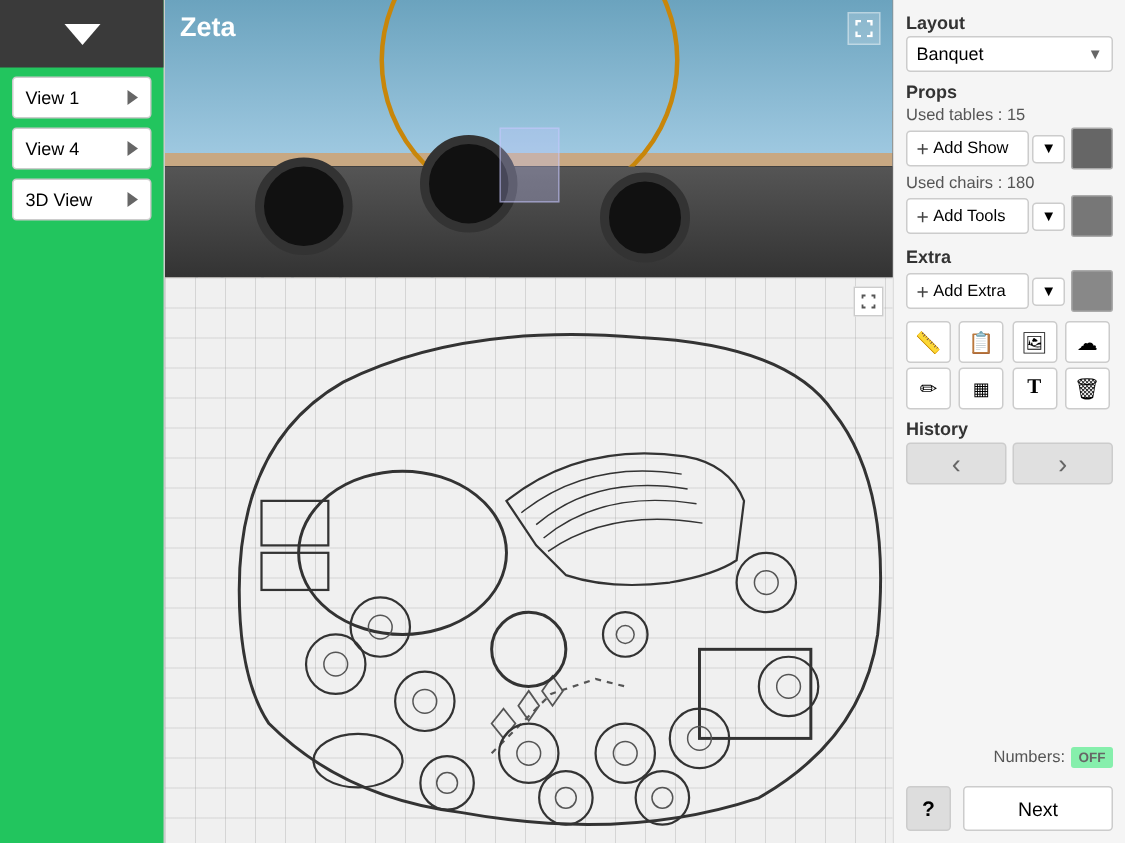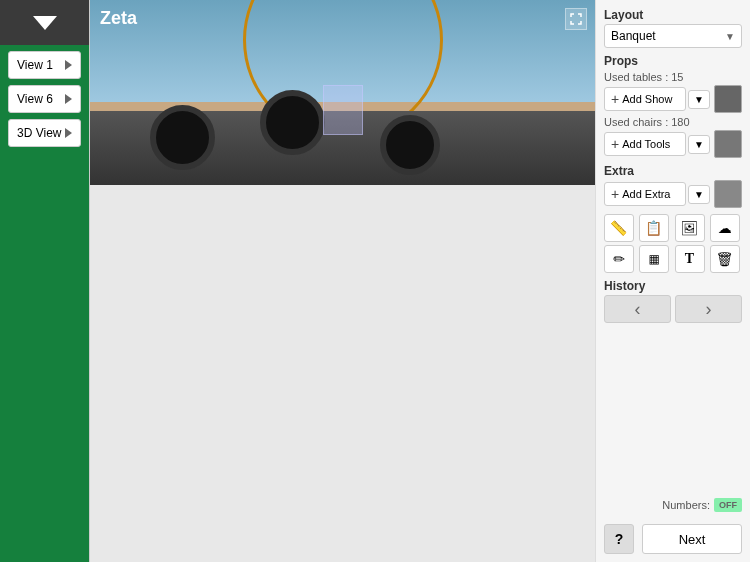--- a/index.html
+++ b/index.html
@@ -1,21 +1,21 @@
 <!DOCTYPE html>
 <html><head>
   <meta charset="utf-8">
   <style>
     * { box-sizing: border-box; margin: 0; padding: 0; }
     body { font-family: Arial, sans-serif; background: #e8e8e8; width: 750px; height: 562px; overflow: hidden; display: flex; }
 
     
     #left-sidebar {
-      width: 90px;
-      background: #15803d;
+      width: 110px;
+      background: #22c55e;
       display: flex;
       flex-direction: column;
       border-right: 1px solid #ccc;
     }
 
     #logo-area {
       background: #3a3a3a;
       height: 45px;
       display: flex;
       align-items: center;
@@ -46,21 +46,21 @@
       width: 0; height: 0;
       border-top: 5px solid transparent;
       border-bottom: 5px solid transparent;
       border-left: 7px solid #666;
     }
 
     
     #main-canvas {
       flex: 1;
       display: flex;
-      flex-direction: row;
+      flex-direction: column;
       position: relative;
     }
 
     #viewport-3d {
       width: 100%;
       height: 185px;
       position: relative;
       overflow: hidden;
       background: #1a1a1a;
     }
@@ -363,21 +363,21 @@
 
 <div id="left-sidebar">
   <div id="logo-area">
     <div class="logo-chevron"></div>
   </div>
   <div class="view-btn">
     <span>View 1</span>
     <div class="view-btn-arrow"></div>
   </div>
   <div class="view-btn">
-    <span>View 6</span>
+    <span>View 4</span>
     <div class="view-btn-arrow"></div>
   </div>
   <div class="view-btn">
     <span>3D View</span>
     <div class="view-btn-arrow"></div>
   </div>
 </div>
 
 <div id="main-canvas">
 

